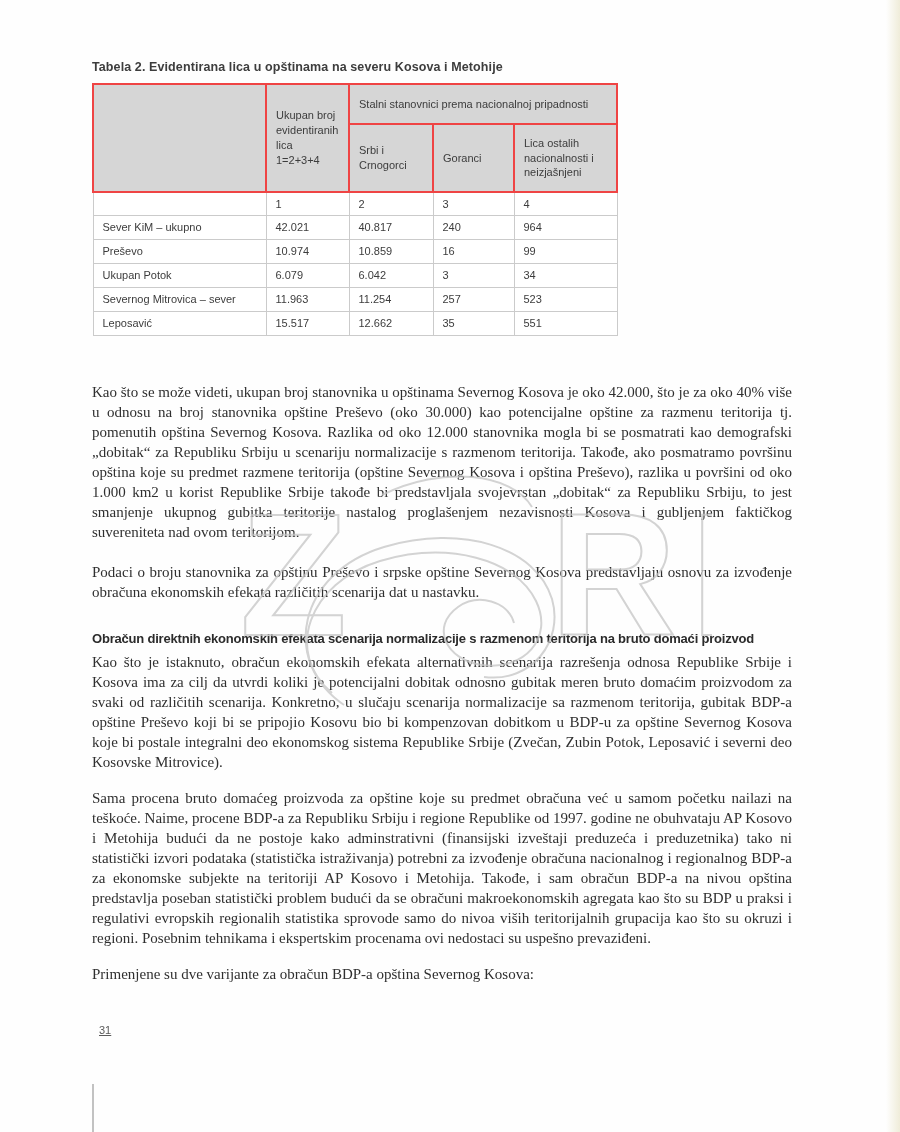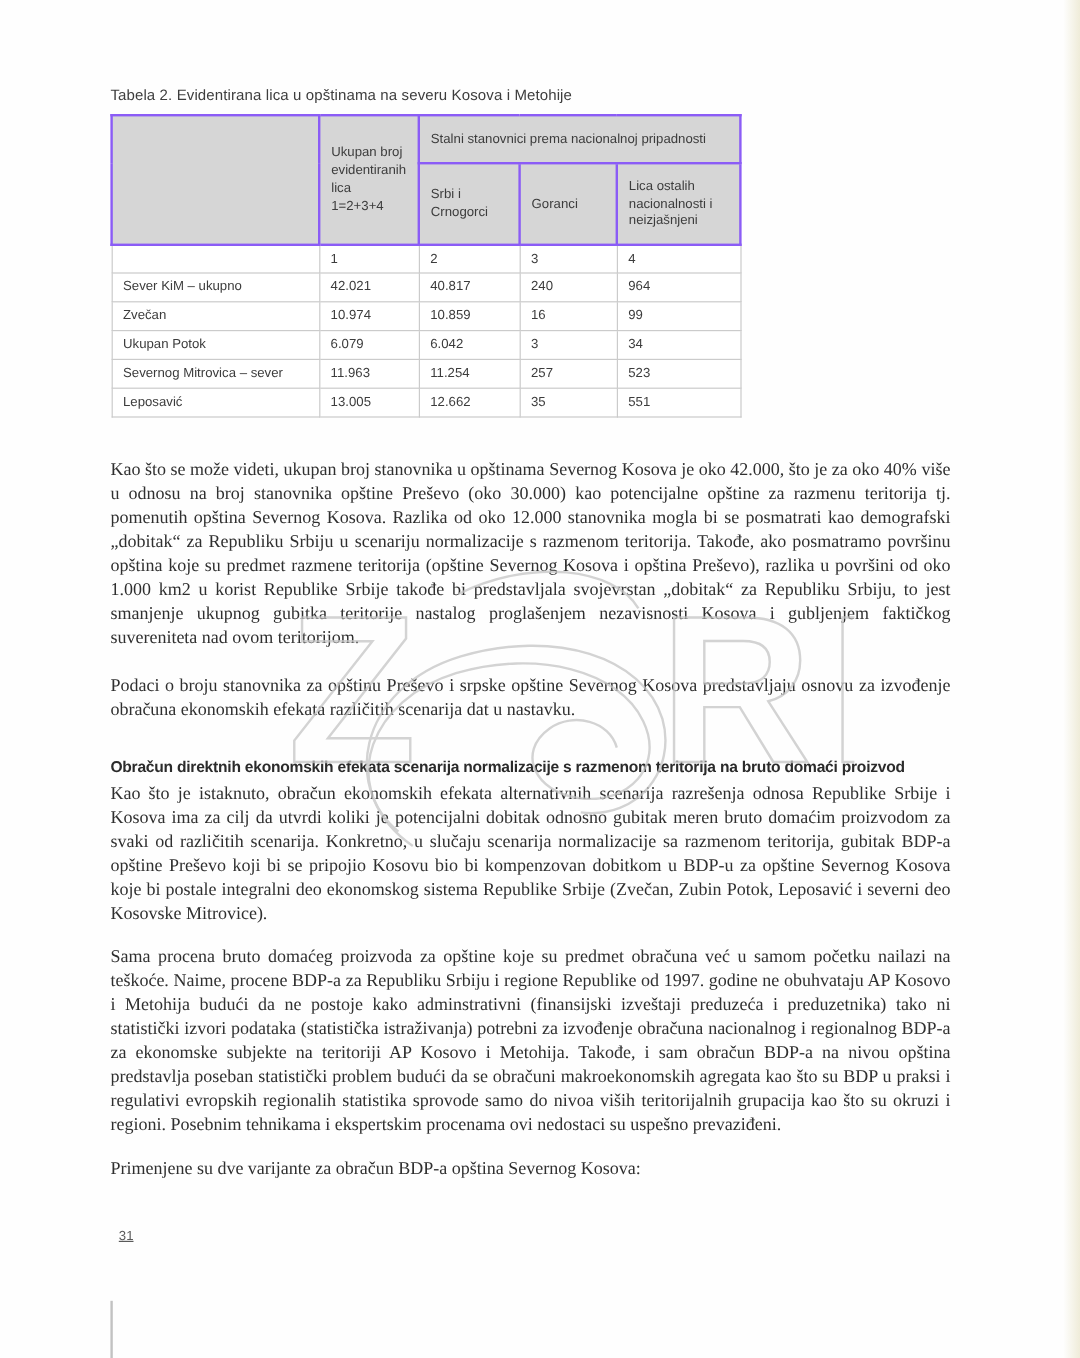--- a/index.html
+++ b/index.html
@@ -11,35 +11,34 @@
   }
   .edge-strip {
     position:absolute; right:0; top:0; width:14px; height:100%;
     background:linear-gradient(to right, rgba(243,241,226,0), #efecd9);
   }
   .soft { filter: blur(0.22px); }
 
   
   .table-block { position:absolute; left:92px; top:60px; width:524px; }
   .table-title {
-    font-size:12.5px; font-weight:normal; color:#3d3d3d; margin-bottom:9px;
+    font-size:12.5px; font-weight:bold; color:#3d3d3d; margin-bottom:9px;
     letter-spacing:0.1px;
-    margin-top:12px;
   }
   table.pop-table {
     border-collapse:collapse; table-layout:fixed; width:524px;
     font-size:11px; color:#3c3c3c;
   }
   .pop-table col.c0 { width:173px; }
   .pop-table col.c1 { width:83px; }
   .pop-table col.c2 { width:84px; }
   .pop-table col.c3 { width:81px; }
   .pop-table col.c4 { width:103px; }
   .pop-table td { border:1px solid #cbcbcb; padding:3px 9px; vertical-align:middle; background:#fff; }
-  .pop-table td.hd { border:2px solid #8b5cf6; background:#d6d6d6; line-height:1.35; }
+  .pop-table td.hd { border:2px solid #ef4444; background:#d6d6d6; line-height:1.35; }
   .pop-table tr.hrow1 { height:40px; }
   .pop-table tr.hrow2 { height:68px; }
   .pop-table tr.idx  { height:23px; }
   .pop-table tr.drow { height:24px; }
   .pop-table td.group { vertical-align:middle; }
 
   
   .prose {
     position:absolute; left:92px; top:350px; width:700px;
     font-family:"Liberation Serif", serif; font-size:15px; line-height:20px;
@@ -109,21 +108,21 @@
           <td>4</td>
         </tr>
         <tr class="drow">
           <td>Sever KiM – ukupno</td>
           <td>42.021</td>
           <td>40.817</td>
           <td>240</td>
           <td>964</td>
         </tr>
         <tr class="drow">
-          <td>Zvečan</td>
+          <td>Preševo</td>
           <td>10.974</td>
           <td>10.859</td>
           <td>16</td>
           <td>99</td>
         </tr>
         <tr class="drow">
           <td>Ukupan Potok</td>
           <td>6.079</td>
           <td>6.042</td>
           <td>3</td>
@@ -131,21 +130,21 @@
         </tr>
         <tr class="drow">
           <td>Severnog Mitrovica – sever</td>
           <td>11.963</td>
           <td>11.254</td>
           <td>257</td>
           <td>523</td>
         </tr>
         <tr class="drow">
           <td>Leposavić</td>
-          <td>13.005</td>
+          <td>15.517</td>
           <td>12.662</td>
           <td>35</td>
           <td>551</td>
         </tr>
       </tbody>
     </table>
   </div>
 
   <div class="prose soft">
     <p class="p1">Kao što se može videti, ukupan broj stanovnika u opštinama Severnog Kosova je oko 42.000, što je za oko 40% više u odnosu na broj stanovnika opštine Preševo (oko 30.000) kao potencijalne opštine za razmenu teritorija tj. pomenutih opština Severnog Kosova. Razlika od oko 12.000 stanovnika mogla bi se posmatrati kao demografski „dobitak“ za Republiku Srbiju u scenariju normalizacije s razmenom teritorija. Takođe, ako posmatramo površinu opština koje su predmet razmene teritorija (opštine Severnog Kosova i opština Preševo), razlika u površini od oko 1.000 km2 u korist Republike Srbije takođe bi predstavljala svojevrstan „dobitak“ za Republiku Srbiju, to jest smanjenje ukupnog gubitka teritorije nastalog proglašenjem nezavisnosti Kosova i gubljenjem faktičkog suvereniteta nad ovom teritorijom.</p>

